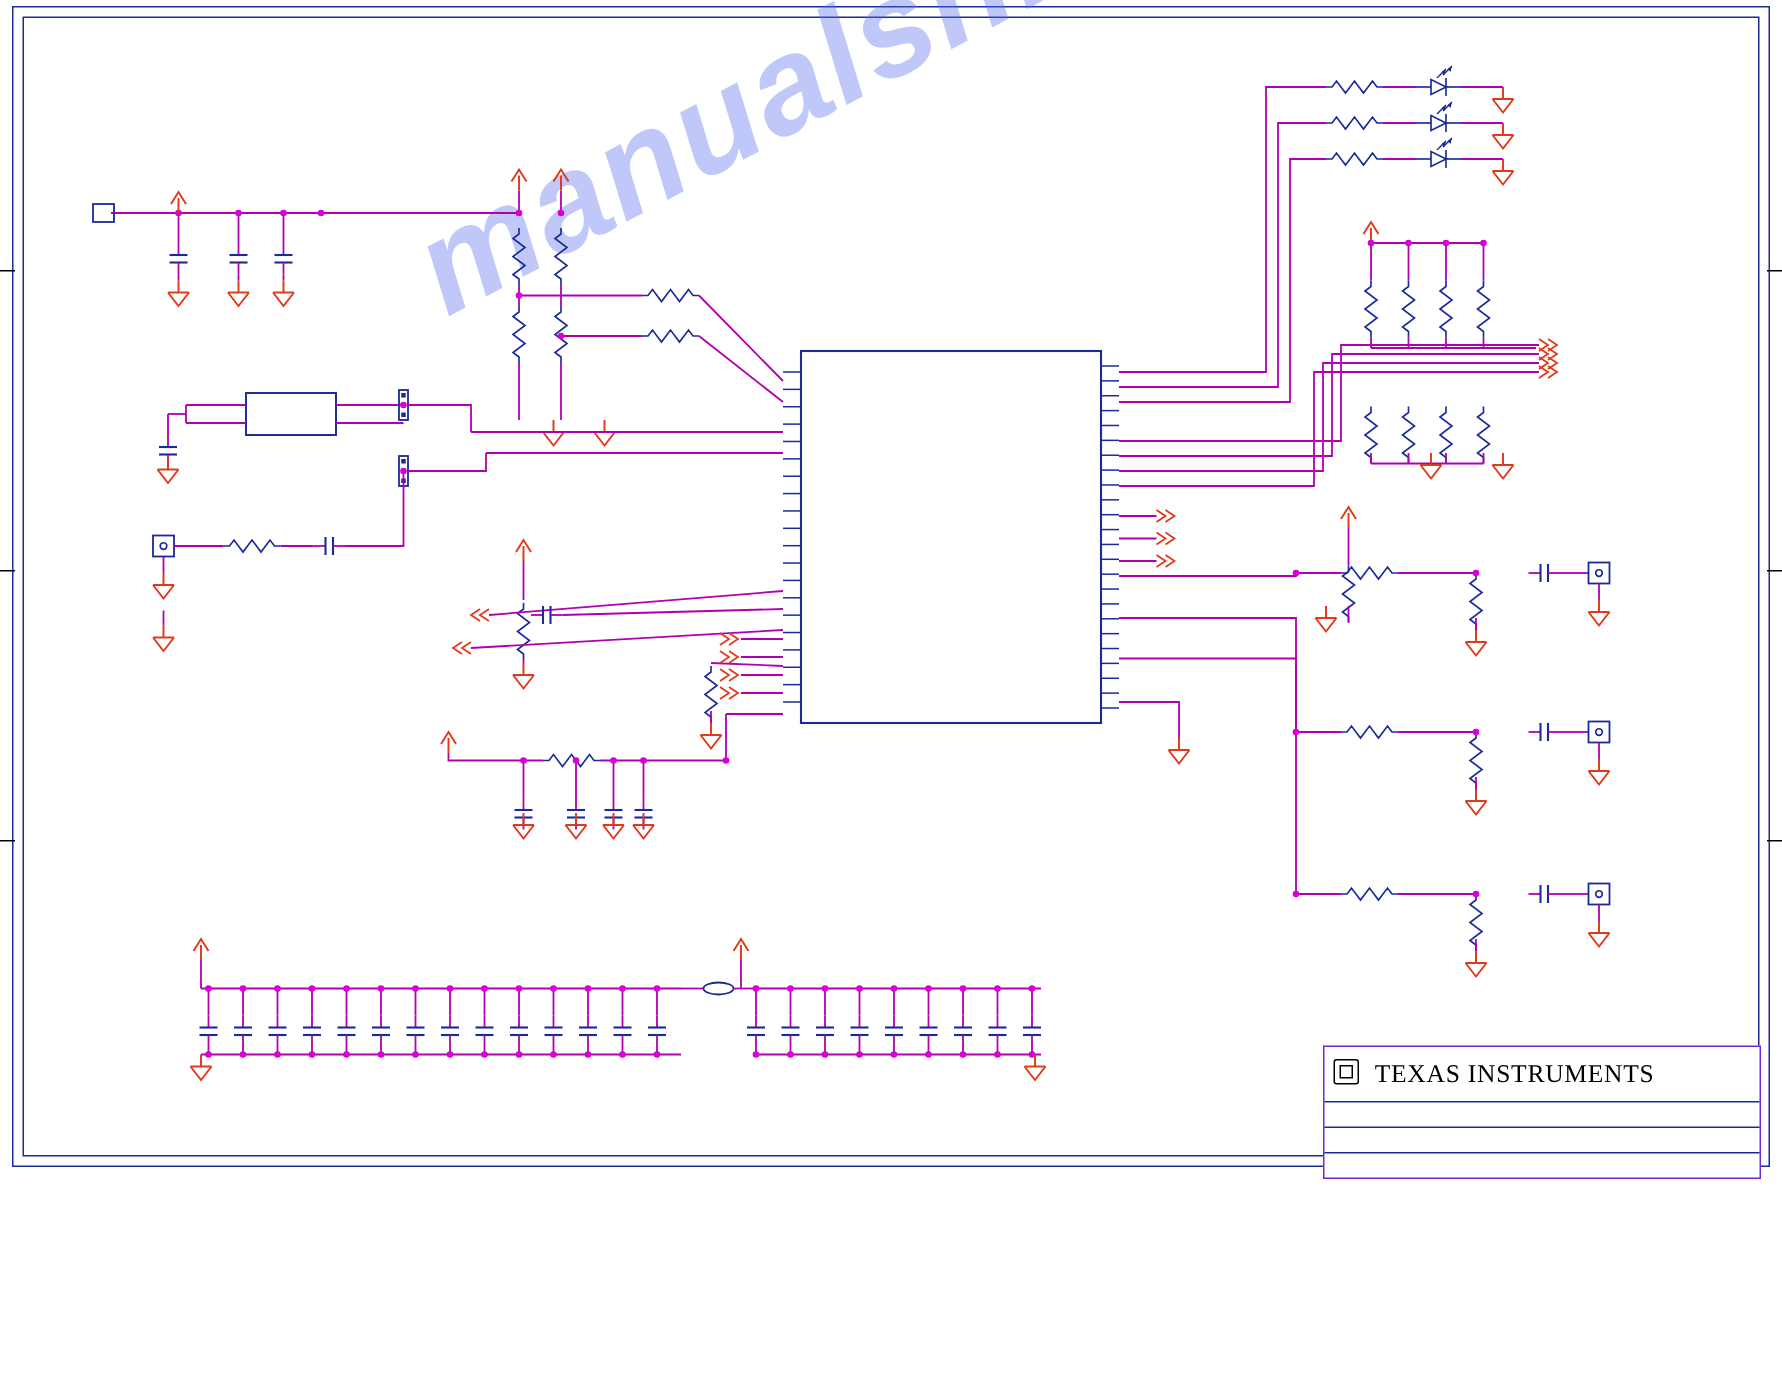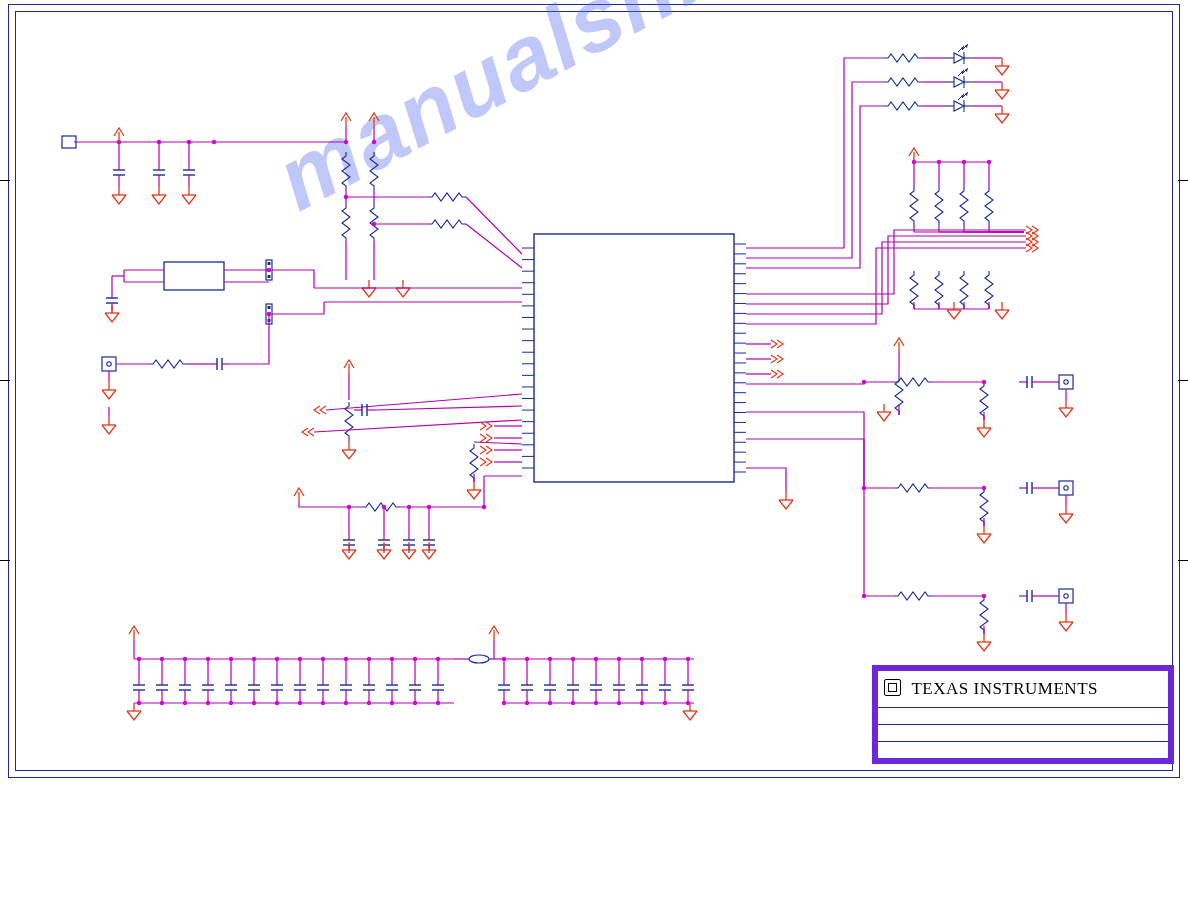--- a/index.html
+++ b/index.html
@@ -6,21 +6,21 @@
 .page{position:relative;width:1188px;height:918px;background:#fff;overflow:hidden}
 
 .frame{position:absolute;left:8px;top:4px;right:8px;bottom:140px;border:1.5px solid #1a2a99}
 .frame-inner{position:absolute;left:6px;top:6px;right:6px;bottom:6px;border:1px solid #1a2a99}
 
 .tick{position:absolute;background:black}
 .tick.h{height:1px;width:10px}
 
 .watermark{position:absolute;left:260px;top:140px;font-size:90px;font-weight:600;color:rgba(90,110,240,.38);transform:rotate(-28deg);transform-origin:left top;letter-spacing:2px;font-style:italic;pointer-events:none;user-select:none}
 
-.titleblock{position:absolute;right:14px;bottom:154px;width:290px;border:6px solid #6d28d9;background:#fff}
+.titleblock{position:absolute;right:14px;bottom:132px;width:290px;border:1px solid #6d28d9;background:#fff}
 .titleblock .row{border-top:1px solid #1a2a99;height:16px}
 .titleblock .logo-row{height:36px;display:flex;align-items:center;padding-left:6px}
 .ti-logo{font-family:Georgia,serif;font-weight:400;font-size:17px;letter-spacing:.5px;color:#000}
 .ti-logo .chip{display:inline-block;width:15px;height:15px;border:1.4px solid #000;border-radius:2px;position:relative;margin-right:6px;vertical-align:-2px}
 .ti-logo .chip:before{content:"";position:absolute;left:3px;top:3px;right:3px;bottom:3px;border:1px solid #000}
 
 svg.schematic{position:absolute;left:14px;top:12px}
 </style>
 </head>
 <body>

